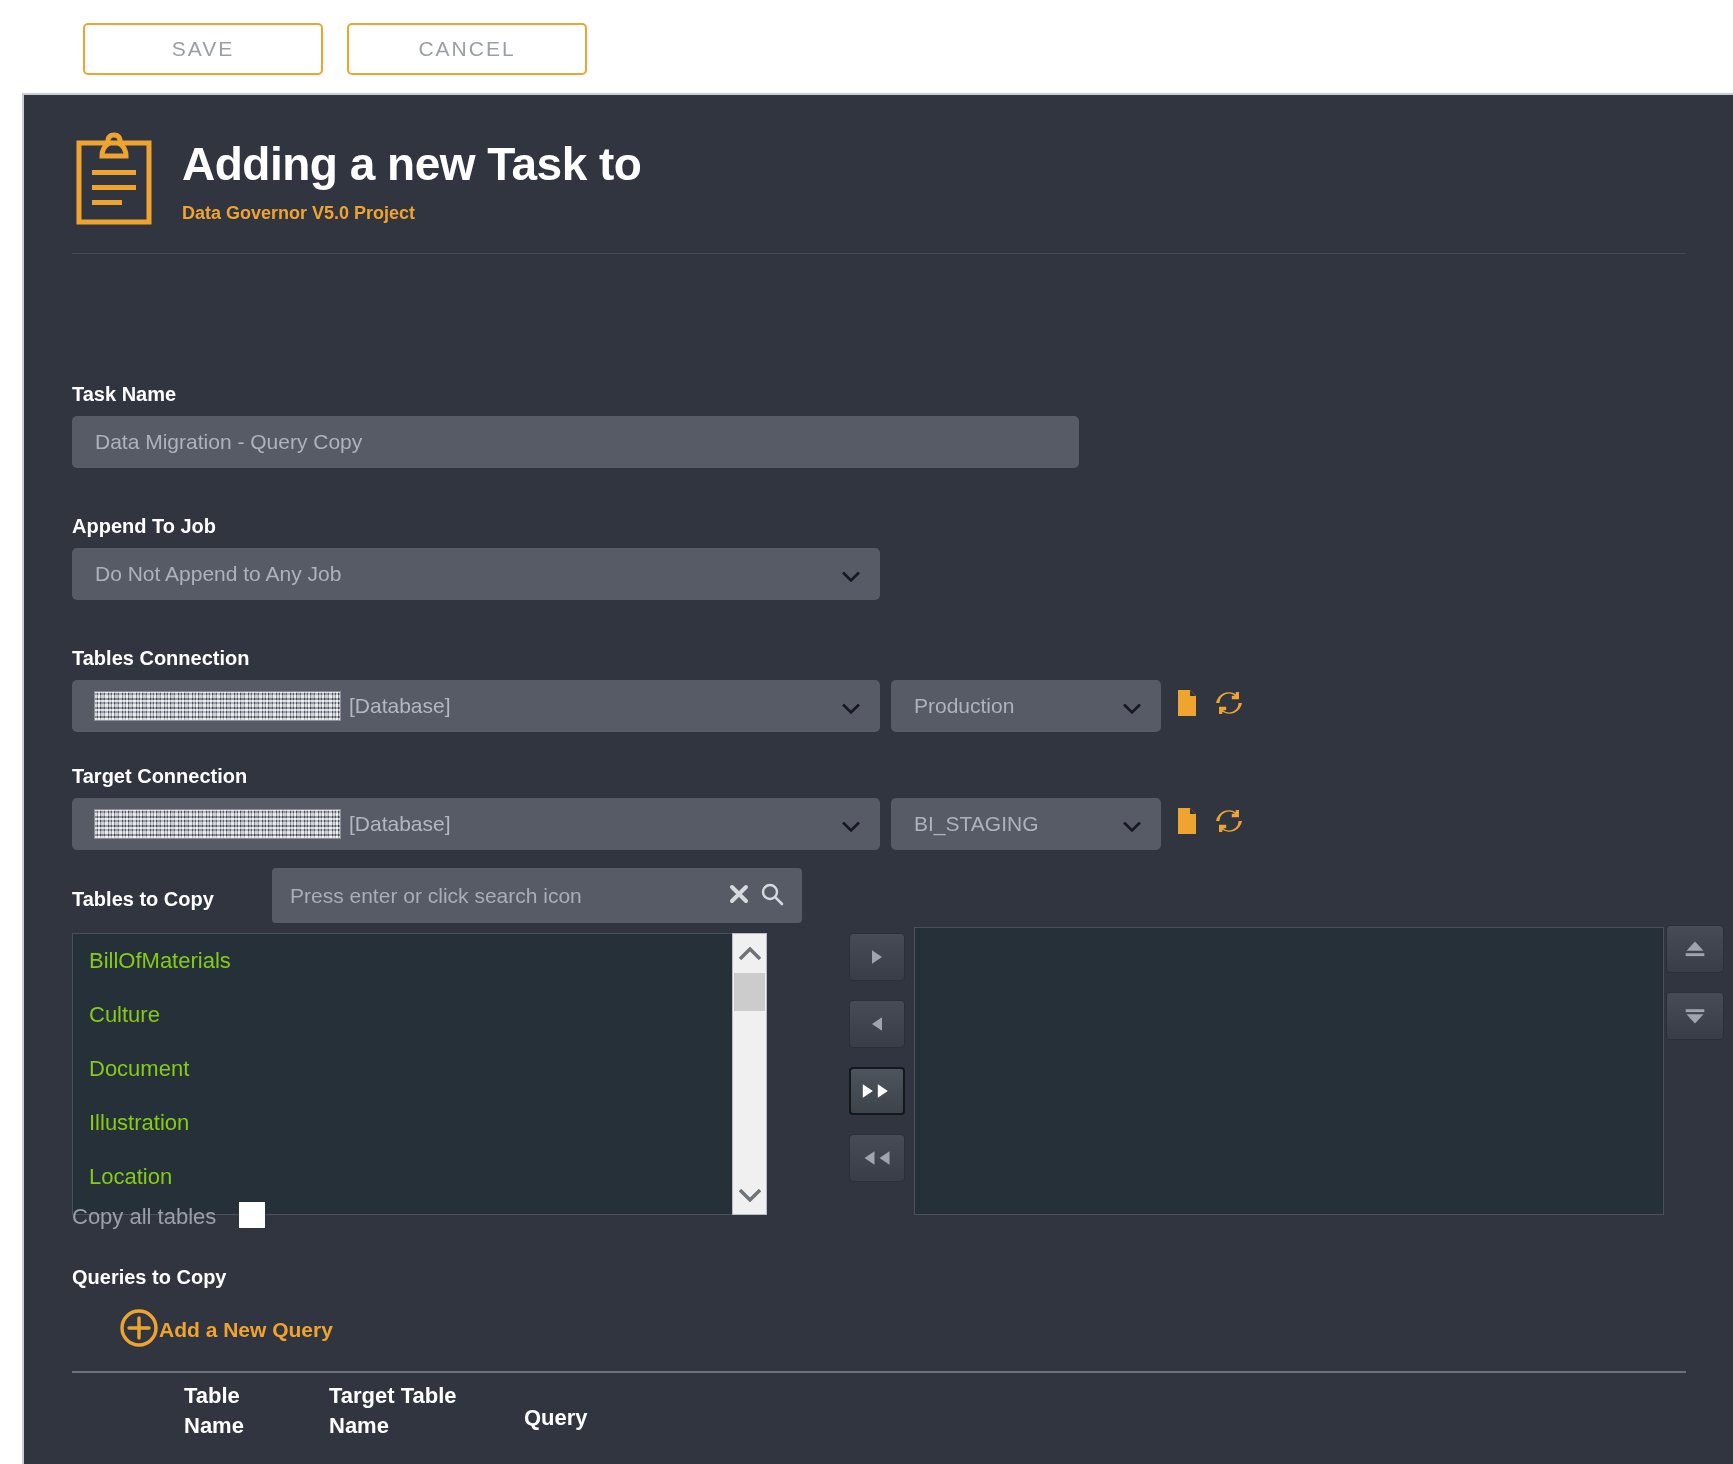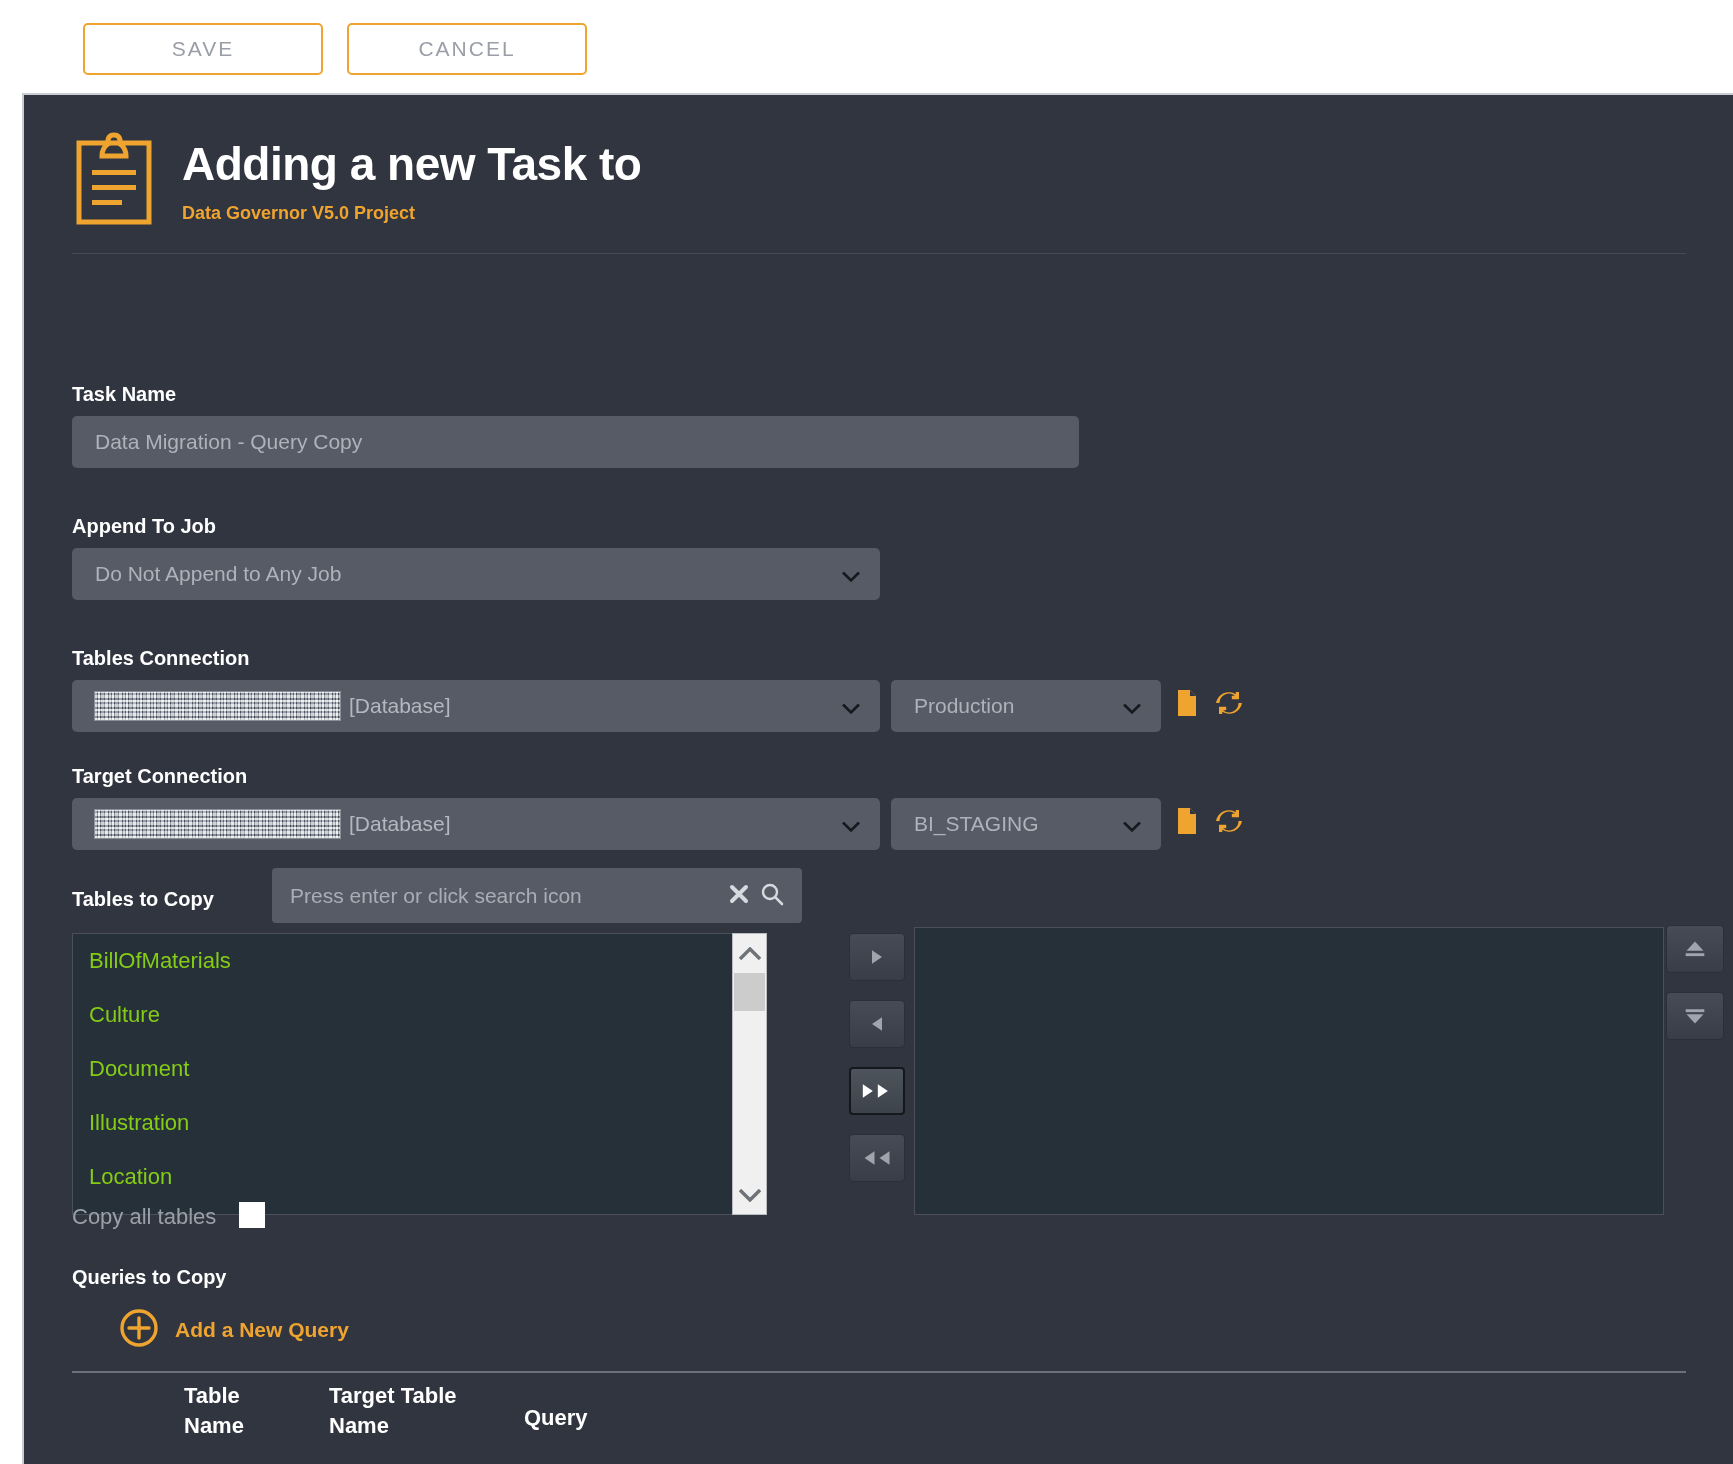--- a/index.html
+++ b/index.html
@@ -120,21 +120,21 @@
     cursor:pointer; box-sizing:border-box;
   }
   .checkbox {
     position:absolute; width:26px; height:26px; background:#ffffff;
     border:1px solid #ffffff; cursor:pointer; box-sizing:border-box;
   }
   .addlink {
     position:absolute; display:flex; align-items:center; cursor:pointer;
   }
   .addlink .txt {
-    color:#f0a430; font-size:21px; font-weight:bold; margin-left:16px;
+    color:#f0a430; font-size:21px; font-weight:bold; 
   }
   .divider { position:absolute; height:2px; background:#6b7079; }
   .thdr { position:absolute; color:#ffffff; font-size:22px; font-weight:bold; white-space:pre-line; line-height:30px; }
 </style>
 </head>
 <body>
 
 <div class="page">
 
   <div class="topbar">

